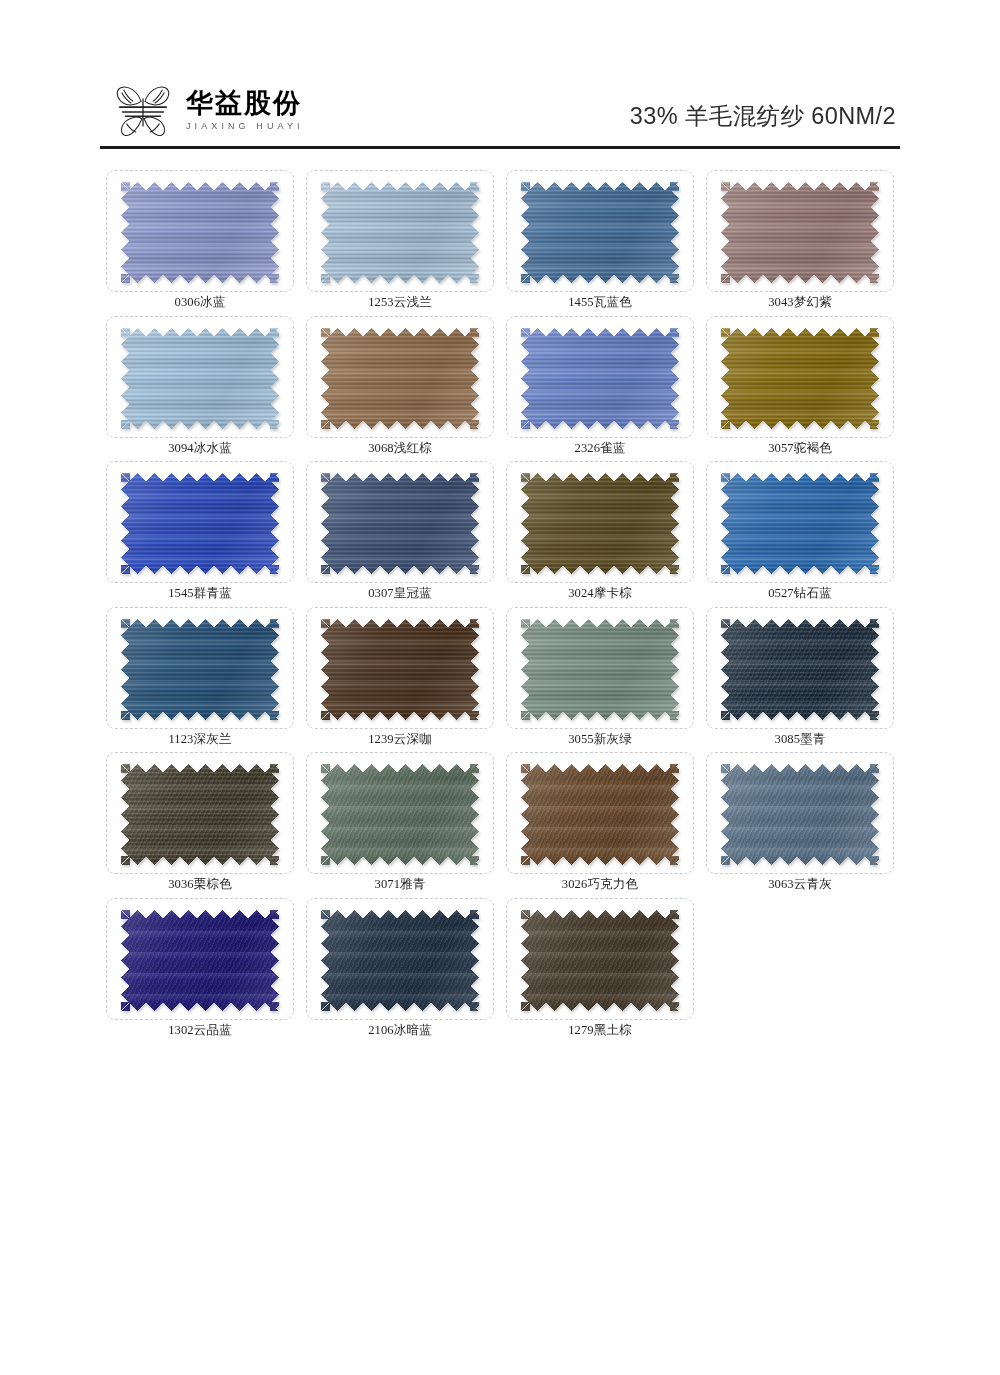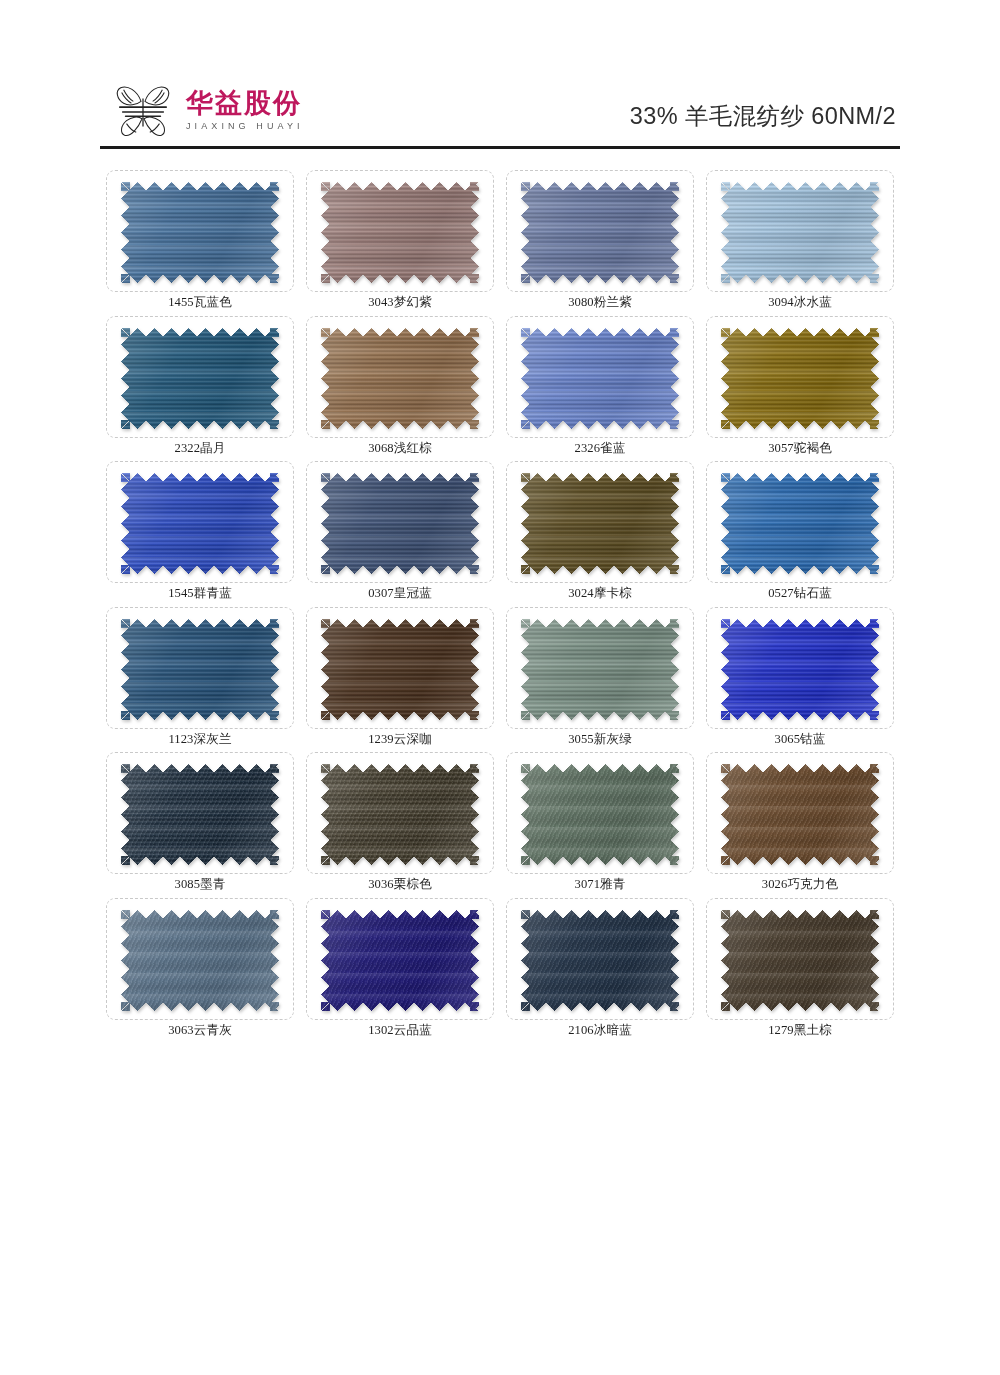--- a/index.html
+++ b/index.html
@@ -32,21 +32,21 @@
     display: flex;
     flex-direction: column;
     justify-content: center;
     padding-bottom: 2px;
   }
   #logo-cn {
     font-family: "Liberation Serif", serif;
     font-size: 27px;
     font-weight: bold;
     letter-spacing: 2px;
-    color: #be185d;
+    color: #000000;
     line-height: 1.08;
     white-space: nowrap;
   }
   #logo-en {
     font-size: 9px;
     letter-spacing: 4.1px;
     color: #5d5d5d;
     margin-top: 2px;
     white-space: nowrap;
   }
@@ -229,20 +229,46 @@
 
   <div id="header-title">33% 羊毛混纺纱 60NM/2</div>
   <div id="header-rule"></div>
 </div>
 
 <div id="swatch-grid">
     <div class="cell">
       <div class="cell-frame"></div>
       <div class="swatch-wrap">
         <div class="swatch">
+          <div class="swatch-inner" style="background: rgb(143, 155, 210);">
+            <div class="tex tex-h"></div>
+            <div class="tex tex-band"></div>
+            <div class="tex tex-sheen"></div>
+          </div>
+        </div>
+      </div>
+      <div class="cell-label">0306冰蓝</div>
+    </div>
+    <div class="cell">
+      <div class="cell-frame"></div>
+      <div class="swatch-wrap">
+        <div class="swatch">
+          <div class="swatch-inner" style="background: rgb(168, 196, 221);">
+            <div class="tex tex-h"></div>
+            <div class="tex tex-band"></div>
+            <div class="tex tex-sheen"></div>
+          </div>
+        </div>
+      </div>
+      <div class="cell-label">1253云浅兰</div>
+    </div>
+    <div class="cell">
+      <div class="cell-frame"></div>
+      <div class="swatch-wrap">
+        <div class="swatch">
           <div class="swatch-inner" style="background: rgb(70, 114, 159);">
             <div class="tex tex-h"></div>
             <div class="tex tex-band"></div>
             <div class="tex tex-sheen"></div>
           </div>
         </div>
       </div>
       <div class="cell-label">1455瓦蓝色</div>
     </div>
     <div class="cell">
@@ -255,59 +281,33 @@
             <div class="tex tex-sheen"></div>
           </div>
         </div>
       </div>
       <div class="cell-label">3043梦幻紫</div>
     </div>
     <div class="cell">
       <div class="cell-frame"></div>
       <div class="swatch-wrap">
         <div class="swatch">
-          <div class="swatch-inner" style="background: rgb(107, 123, 166);">
-            <div class="tex tex-h"></div>
-            <div class="tex tex-band"></div>
-            <div class="tex tex-sheen"></div>
-          </div>
-        </div>
-      </div>
-      <div class="cell-label">3080粉兰紫</div>
-    </div>
-    <div class="cell">
-      <div class="cell-frame"></div>
-      <div class="swatch-wrap">
-        <div class="swatch">
           <div class="swatch-inner" style="background: rgb(164, 198, 226);">
             <div class="tex tex-h"></div>
             <div class="tex tex-band"></div>
             <div class="tex tex-sheen"></div>
           </div>
         </div>
       </div>
       <div class="cell-label">3094冰水蓝</div>
     </div>
     <div class="cell">
       <div class="cell-frame"></div>
       <div class="swatch-wrap">
         <div class="swatch">
-          <div class="swatch-inner" style="background: rgb(33, 90, 126);">
-            <div class="tex tex-h"></div>
-            <div class="tex tex-band"></div>
-            <div class="tex tex-sheen"></div>
-          </div>
-        </div>
-      </div>
-      <div class="cell-label">2322晶月</div>
-    </div>
-    <div class="cell">
-      <div class="cell-frame"></div>
-      <div class="swatch-wrap">
-        <div class="swatch">
           <div class="swatch-inner" style="background: rgb(150, 113, 78);">
             <div class="tex tex-h"></div>
             <div class="tex tex-band"></div>
             <div class="tex tex-sheen"></div>
           </div>
         </div>
       </div>
       <div class="cell-label">3068浅红棕</div>
     </div>
     <div class="cell">
@@ -424,33 +424,20 @@
             <div class="tex tex-sheen"></div>
           </div>
         </div>
       </div>
       <div class="cell-label">3055新灰绿</div>
     </div>
     <div class="cell">
       <div class="cell-frame"></div>
       <div class="swatch-wrap">
         <div class="swatch">
-          <div class="swatch-inner" style="background: rgb(33, 48, 207);">
-            <div class="tex tex-h"></div>
-            <div class="tex tex-band"></div>
-            <div class="tex tex-sheen"></div>
-          </div>
-        </div>
-      </div>
-      <div class="cell-label">3065钴蓝</div>
-    </div>
-    <div class="cell">
-      <div class="cell-frame"></div>
-      <div class="swatch-wrap">
-        <div class="swatch">
           <div class="swatch-inner" style="background: rgb(28, 46, 64);">
             <div class="tex tex-h"></div>
             <div class="tex tex-d"></div>
             <div class="tex tex-band"></div>
             <div class="tex tex-sheen"></div>
           </div>
         </div>
       </div>
       <div class="cell-label">3085墨青</div>
     </div>

